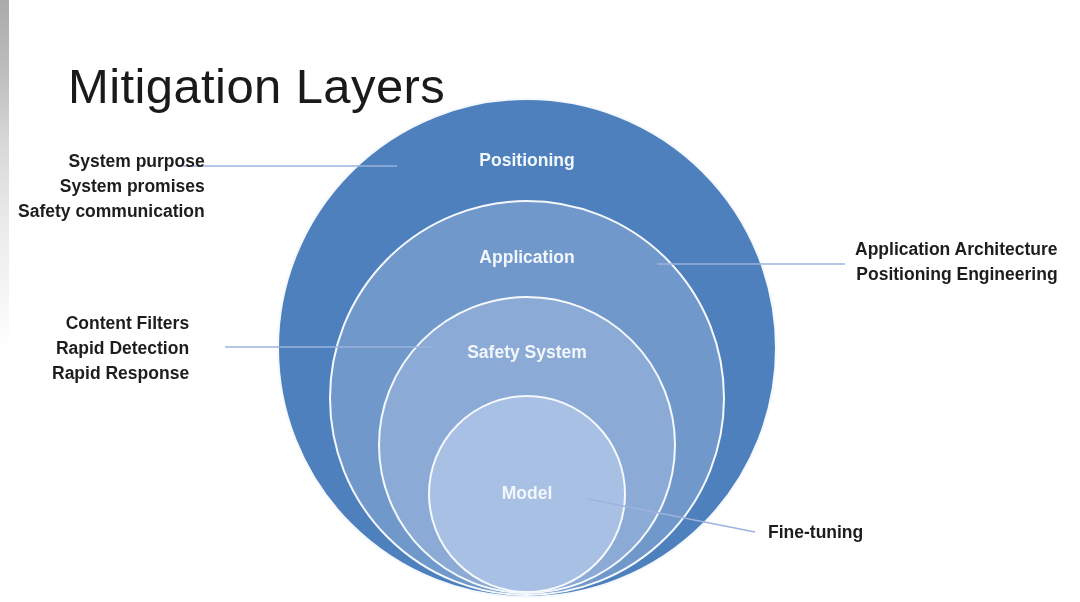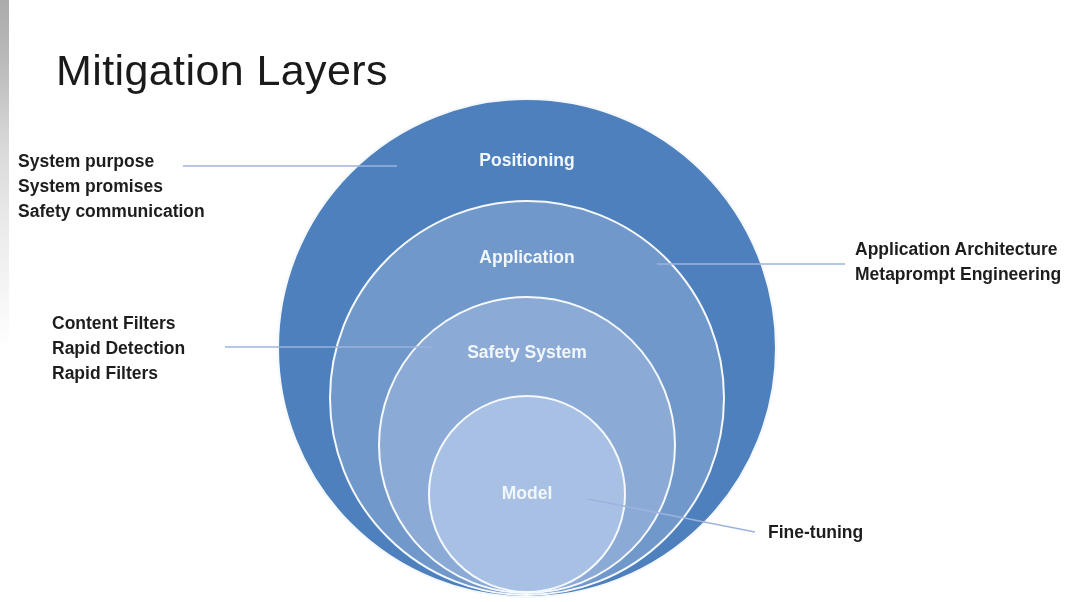--- a/index.html
+++ b/index.html
@@ -13,42 +13,43 @@
   }
   .left-strip {
     position: absolute;
     left: 0; top: 0;
     width: 9px; height: 350px;
     background: linear-gradient(180deg, #ababab 0%, #bdbdbd 20%, #d9d9d9 42%, #ebebeb 65%, #f9f9f9 90%, #ffffff 100%);
   }
   .title {
     position: absolute;
     left: 56px; top: 46px;
-    margin: 0;
-    font-size: 43px;
+    margin: 12px;
+    font-size: 49px;
     font-weight: 400;
     letter-spacing: 0.4px;
     color: #1a1a1a;
     white-space: nowrap;
   }
   svg.diagram { position: absolute; left: 0; top: 0; }
   svg.diagram text {
     fill: #f2f7fc;
     font-family: "Liberation Sans", sans-serif;
     font-size: 17.5px;
     font-weight: 600;
     text-anchor: middle;
   }
   .ann {
     position: absolute;
     font-size: 17.5px;
     font-weight: 600;
     color: #1d1d1d;
     line-height: 25px;
     white-space: nowrap;
+    text-align: right;
   }
 </style>
 </head>
 <body>
 
 <div>
 
   <div class="left-strip"></div>
 
   <h1 class="title">Mitigation Layers</h1>
@@ -78,26 +79,26 @@
   </svg>
 
   <div class="ann" style="left:18px; top:149px">
     <div>System purpose</div>
     <div>System promises</div>
     <div>Safety communication</div>
   </div>
 
   <div class="ann" style="left:855px; top:237px">
     <div>Application Architecture</div>
-    <div>Metaprompt Engineering</div>
+    <div>Positioning Engineering</div>
   </div>
 
   <div class="ann" style="left:52px; top:311px">
     <div>Content Filters</div>
     <div>Rapid Detection</div>
-    <div>Rapid Filters</div>
+    <div>Rapid Response</div>
   </div>
 
   <div class="ann" style="left:768px; top:520px">
     <div>Fine-tuning</div>
   </div>
 
 </div>
 
 </body></html>

